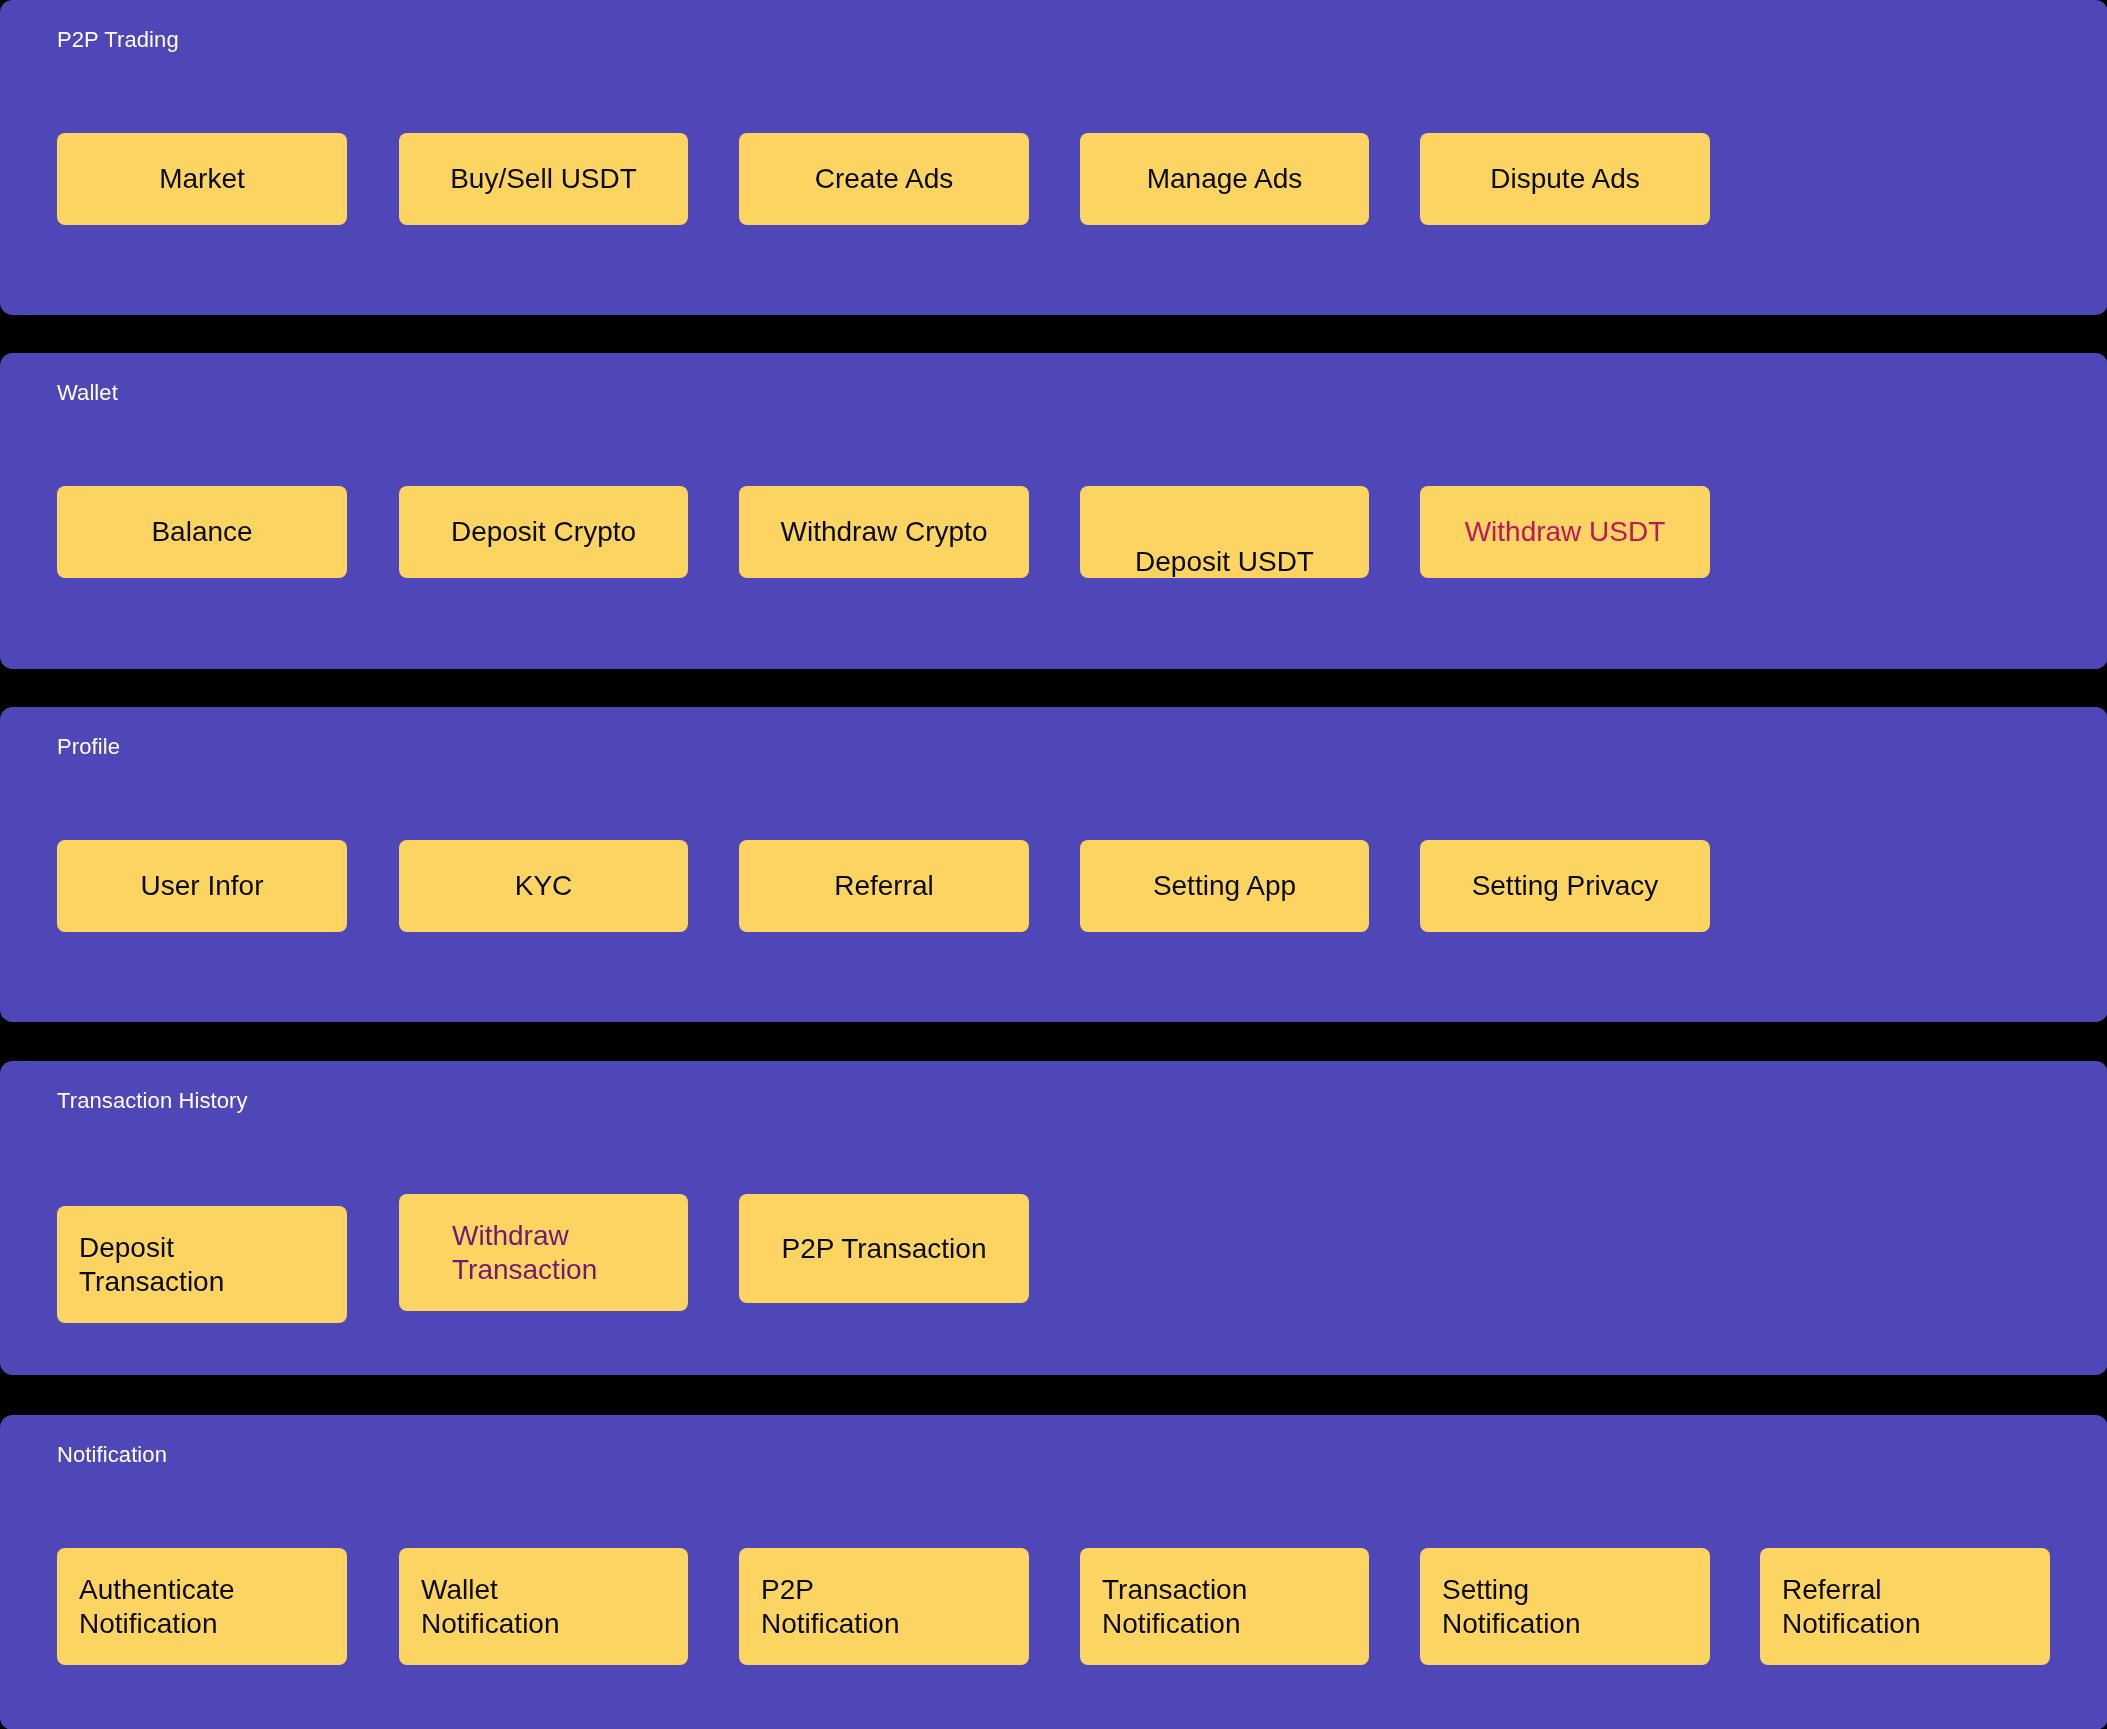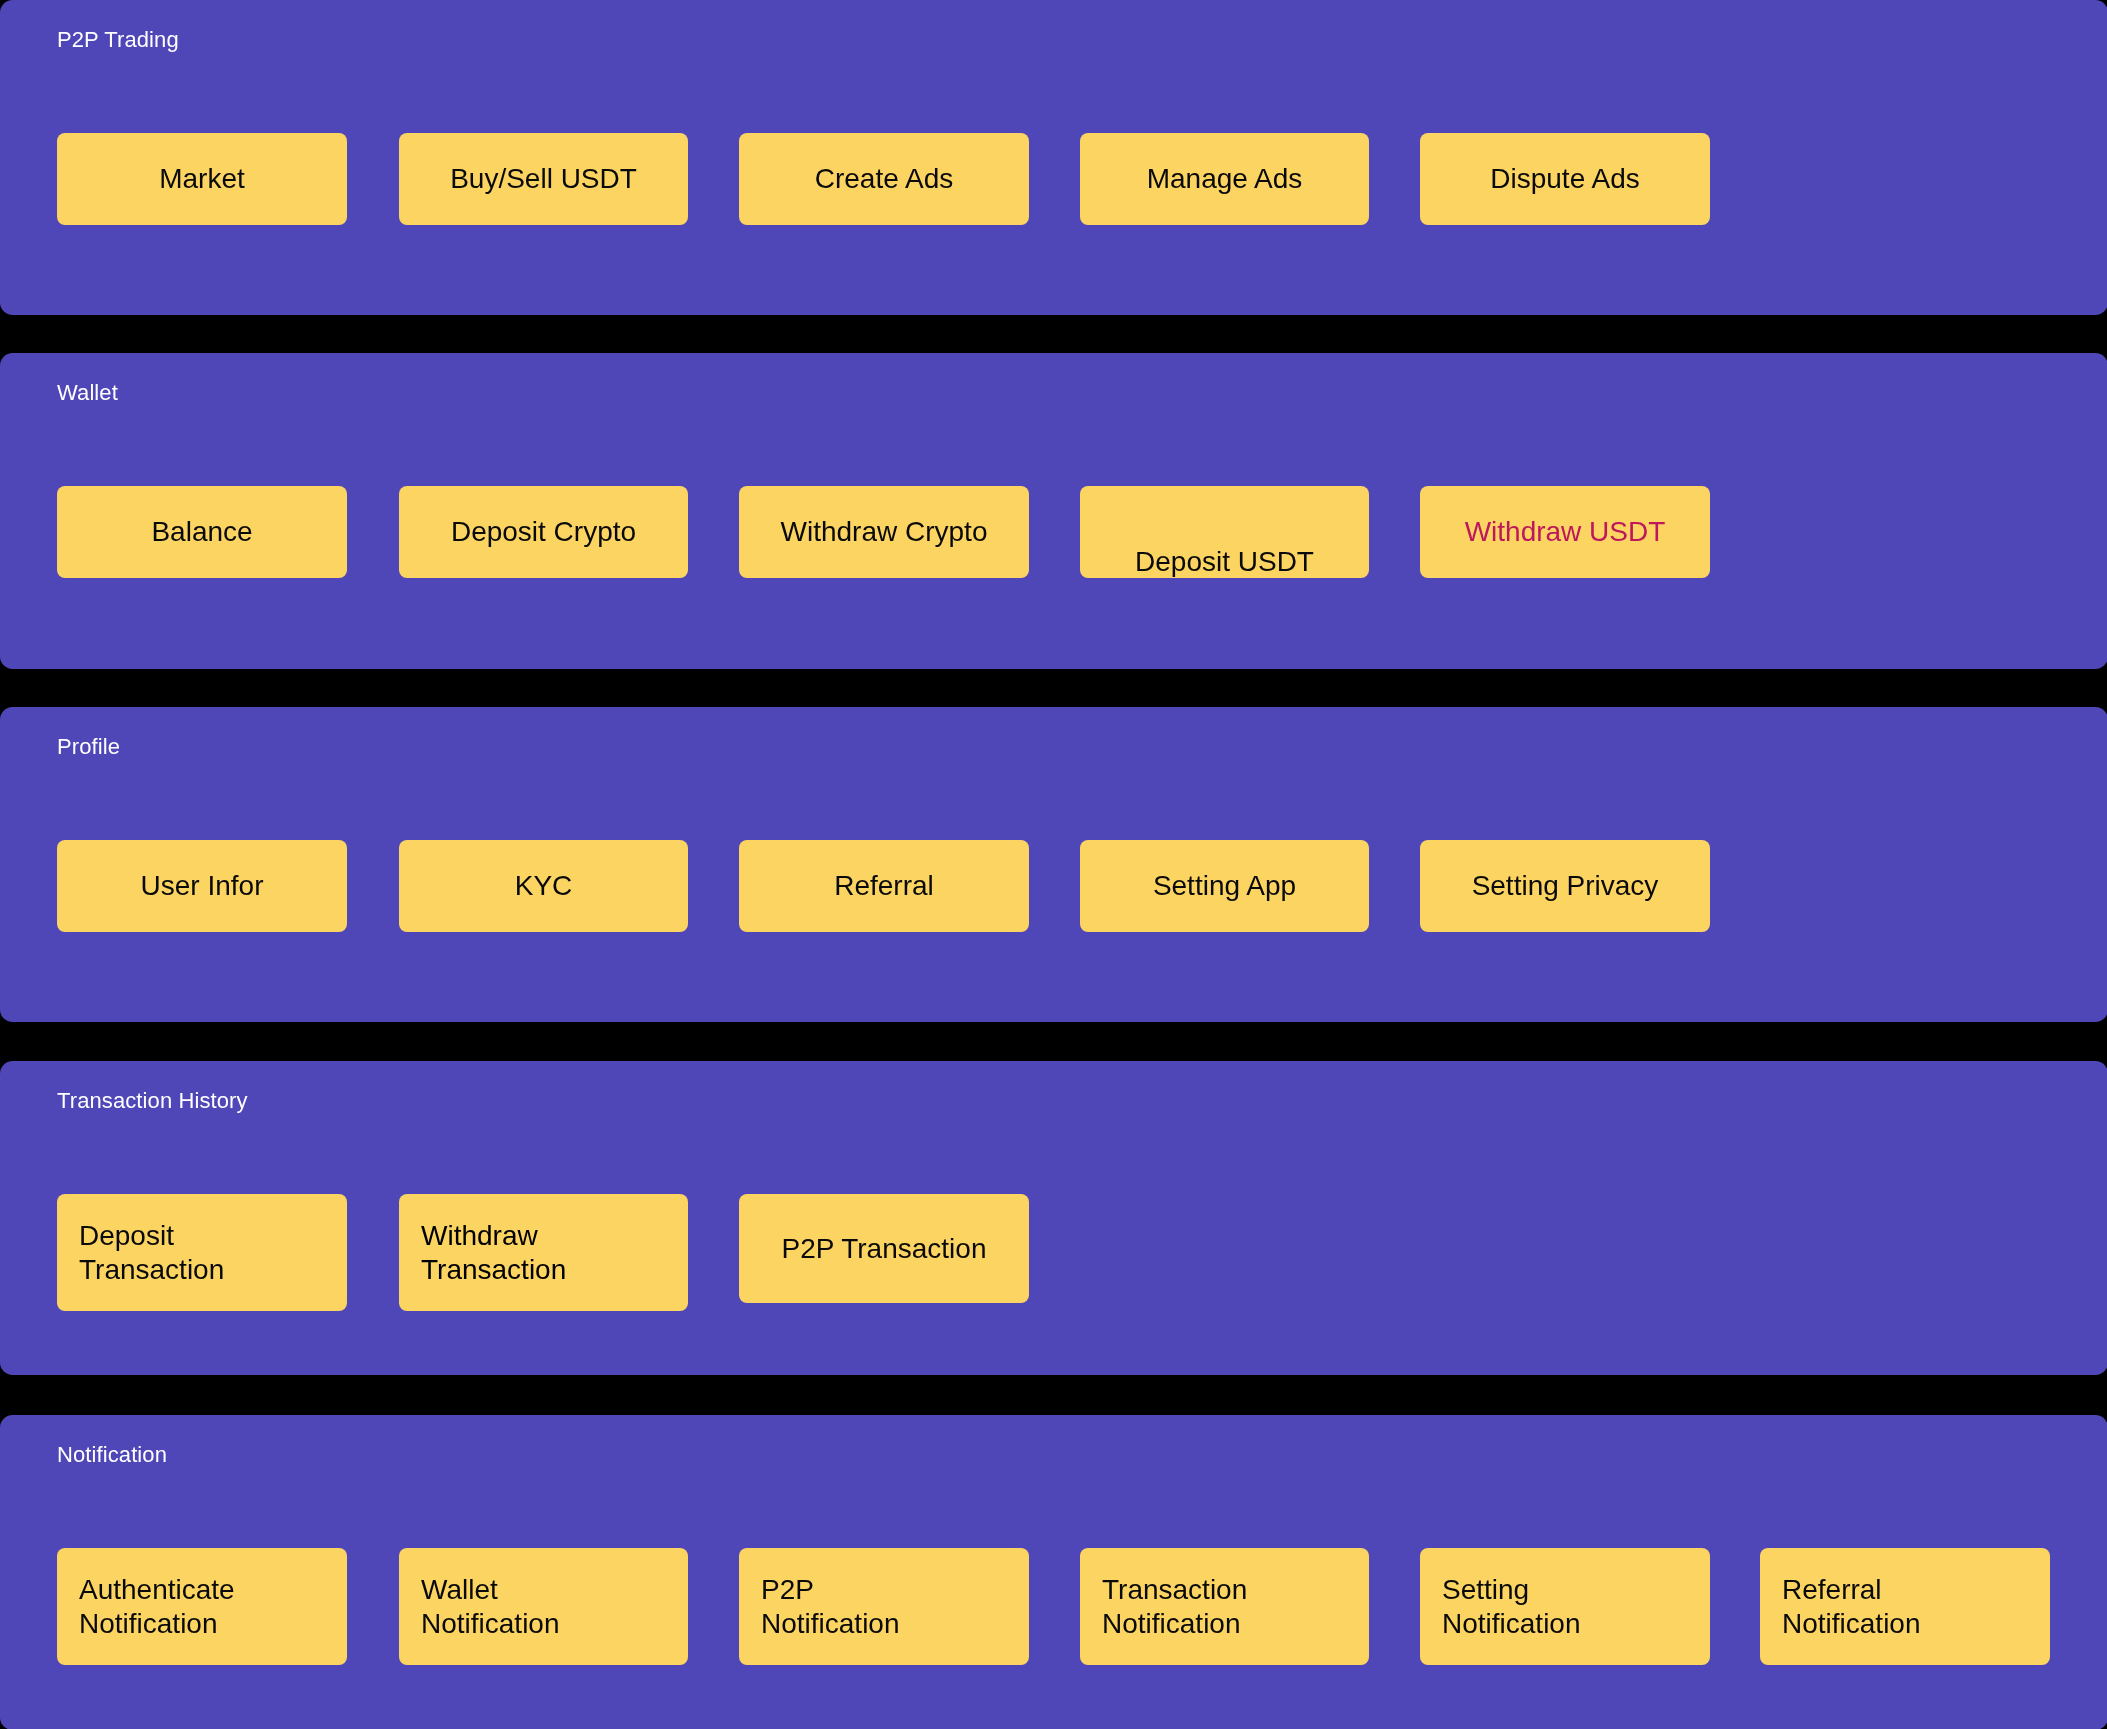--- a/index.html
+++ b/index.html
@@ -118,26 +118,26 @@
       </div>
       <div class="btn" style="left: 1080px; width: 289px; top: 133px; height: 92px; background: rgb(252, 212, 98);">
         <span class="btn-label" style="color: rgb(10, 10, 10);">Setting App</span>
       </div>
       <div class="btn" style="left: 1420px; width: 290px; top: 133px; height: 92px; background: rgb(252, 212, 98);">
         <span class="btn-label" style="color: rgb(10, 10, 10);">Setting Privacy</span>
       </div>
     </div>
     <div class="section" style="top: 1061px; height: 314px; background: rgb(79, 70, 184);">
       <div class="section-title" style="top: 29px; color: rgb(255, 255, 255);">Transaction History</div>
-      <div class="btn two-line" style="left: 57px; width: 290px; top: 133px; height: 117px; background: rgb(252, 212, 98);">
+      <div class="btn two-line" style="left: 57px; width: 290px; top: 145px; height: 117px; background: rgb(252, 212, 98);">
         <span class="btn-label" style="color: rgb(10, 10, 10);">Deposit
 Transaction</span>
       </div>
       <div class="btn two-line" style="left: 399px; width: 289px; top: 133px; height: 117px; background: rgb(252, 212, 98);">
-        <span class="btn-label" style="color: #000000;">Withdraw
+        <span class="btn-label" style="color: #701a75; margin-left: 31px;">Withdraw
 Transaction</span>
       </div>
       <div class="btn" style="left: 739px; width: 290px; top: 133px; height: 109px; background: rgb(252, 212, 98);">
         <span class="btn-label" style="color: rgb(10, 10, 10);">P2P Transaction</span>
       </div>
     </div>
     <div class="section" style="top: 1415px; height: 315px; background: rgb(79, 70, 184);">
       <div class="section-title" style="top: 29px; color: rgb(255, 255, 255);">Notification</div>
       <div class="btn two-line" style="left: 57px; width: 290px; top: 133px; height: 117px; background: rgb(252, 212, 98);">
         <span class="btn-label" style="color: rgb(10, 10, 10);">Authenticate

